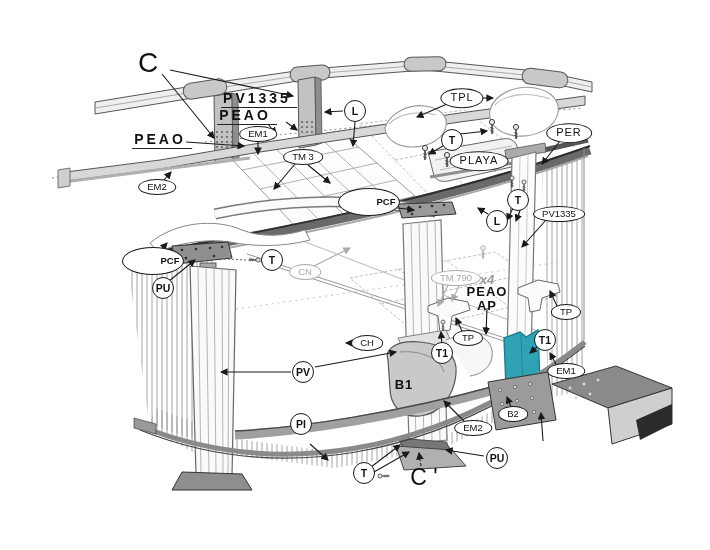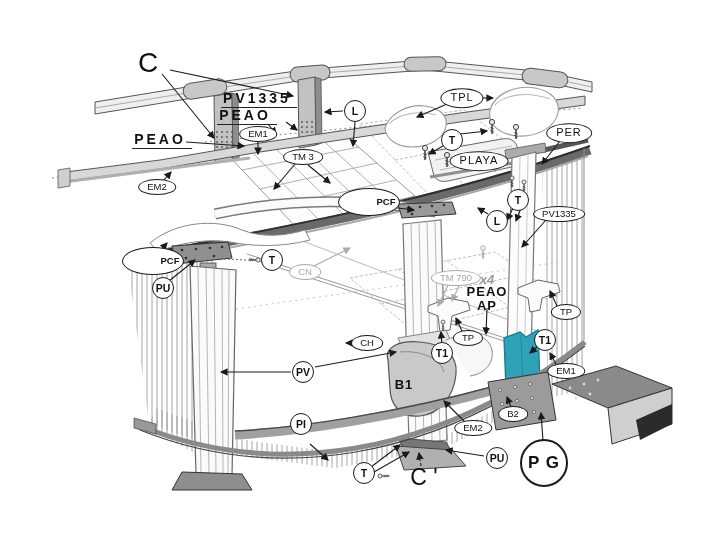--- a/index.html
+++ b/index.html
@@ -318,17 +318,16 @@
 <div class="lbl circle" style="left:442px;top:353px">T1</div>
 <div class="lbl circle" style="left:545px;top:340px">T1</div>
 <div class="lbl oval" style="left:367px;top:343px">CH</div>
 <div class="lbl boldtxt" style="left:404px;top:384px">B1</div>
 <div class="lbl oval" style="left:566px;top:371px">EM1</div>
 <div class="lbl oval" style="left:513px;top:414px">B2</div>
 <div class="lbl oval" style="left:473px;top:428px">EM2</div>
 <div class="lbl circle" style="left:303px;top:372px">PV</div>
 <div class="lbl circle" style="left:301px;top:424px">PI</div>
 <div class="lbl circle" style="left:497px;top:458px">PU</div>
-<div class="lbl circle circle-xl" style="left:544px;top:463px">P G</div>
 <div class="lbl circle" style="left:364px;top:473px">T</div>
 <div class="lbl plain-lg" style="left:424px;top:477px">C '</div>
 
 </div>
 
 </body></html>

